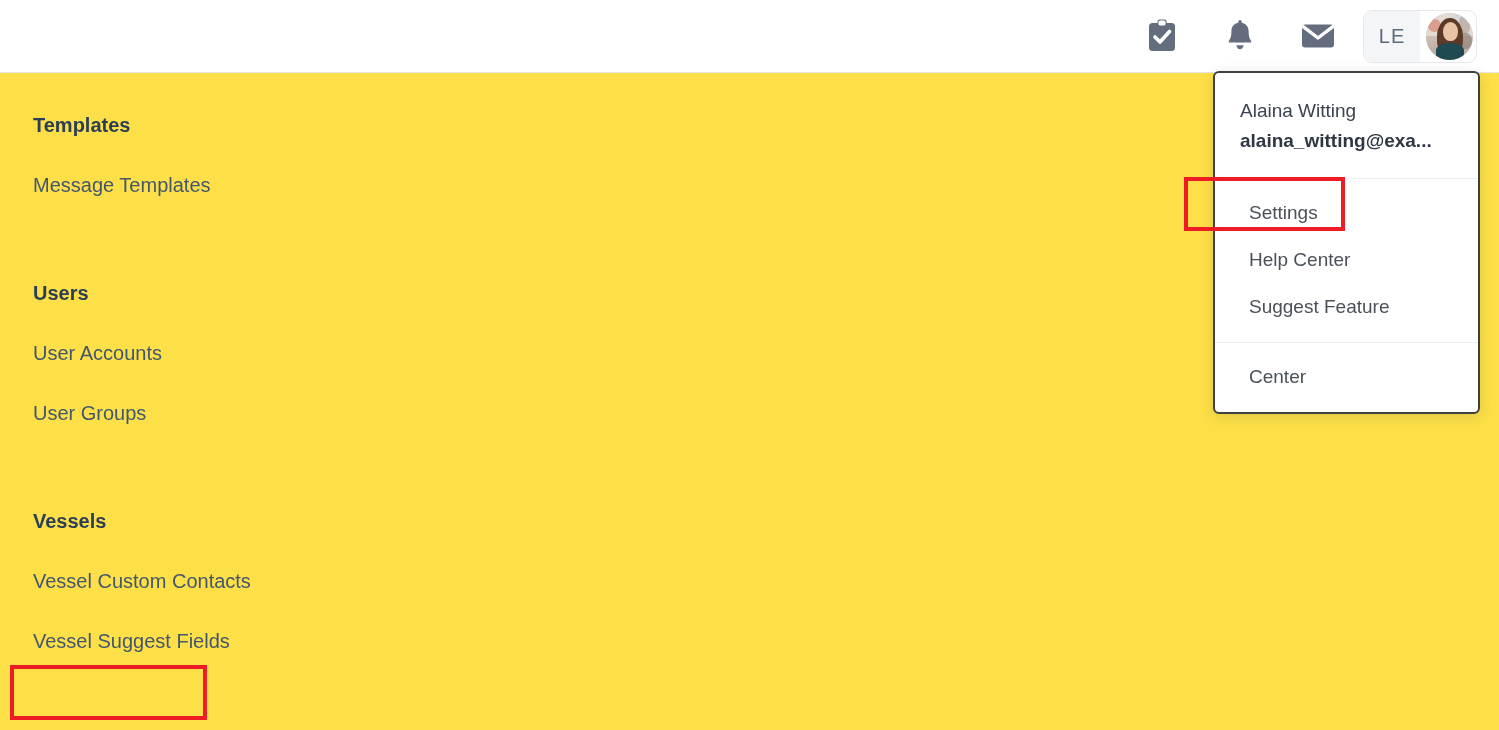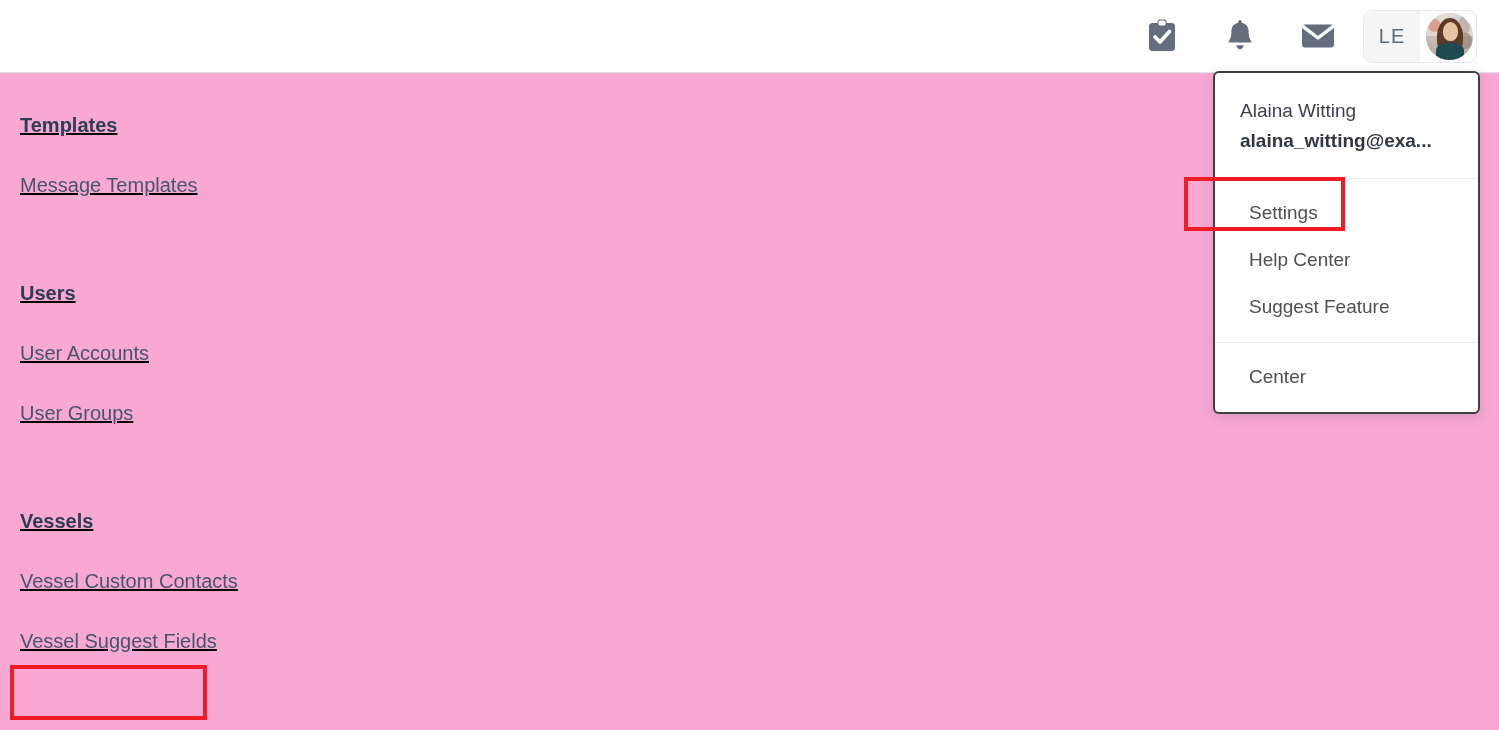--- a/index.html
+++ b/index.html
@@ -8,21 +8,21 @@
     width: 1499px; height: 730px;
     background: #ffffff;
     font-family: "Liberation Sans", sans-serif;
     overflow: hidden;
   }
 
   #app {
     position: relative;
     width: 1499px;
     height: 730px;
-    background: #f9a8d4;
+    background: #fde047;
   }
 
   
   .topbar {
     position: absolute;
     left: 0; top: 0;
     width: 1499px; height: 73px;
     background: #ffffff;
     border-bottom: 1px solid #e3e5e8;
     display: flex;
@@ -125,22 +125,21 @@
   .avatar .av-hair-r {
     position: absolute; right: 10px; top: 14px; width: 8px; height: 22px;
     border-radius: 40%; background: #5d3a28;
   }
 
   
   .settings-nav {
     position: absolute;
     left: 0; top: 73px;
     width: 640px;
-    padding: 22px 0 0 20px;
-    text-decoration: underline;
+    padding: 22px 0 0 33px;
   }
   .nav-group { margin-bottom: 0; }
   .nav-heading {
     font-size: 20px;
     font-weight: bold;
     color: #2c3e56;
     line-height: 1;
     margin: 0;
     padding: 0;
     height: 30px;

